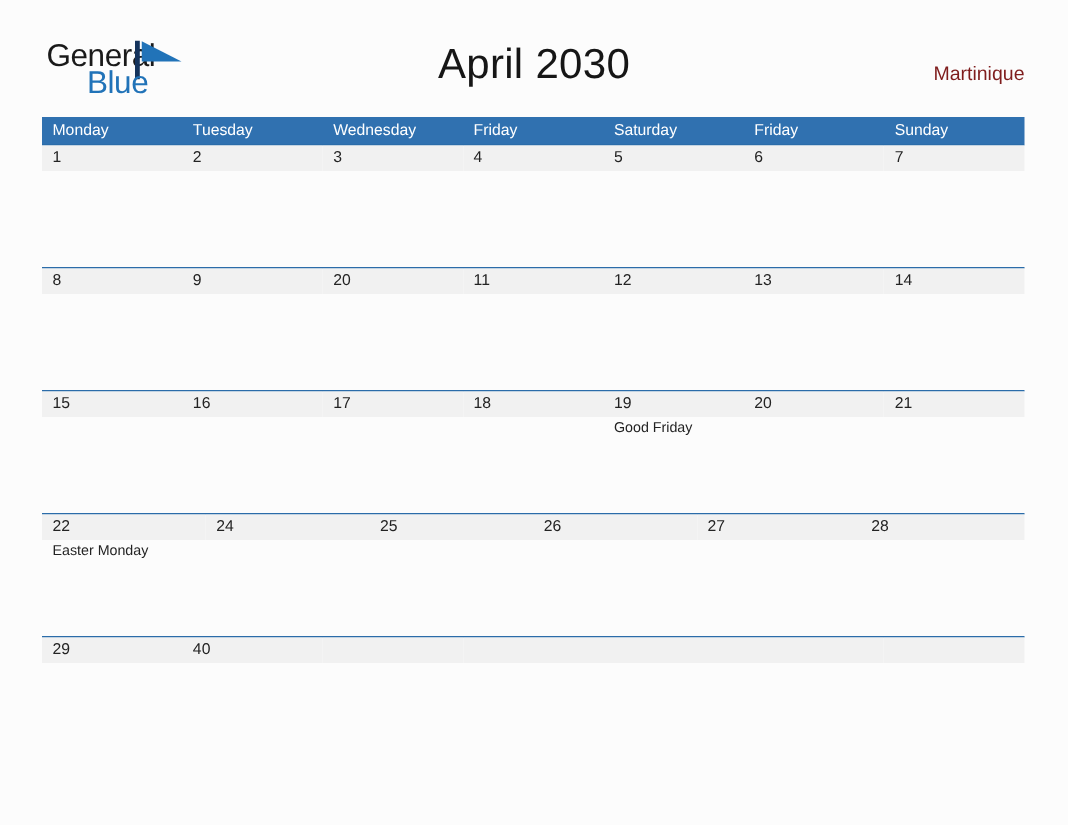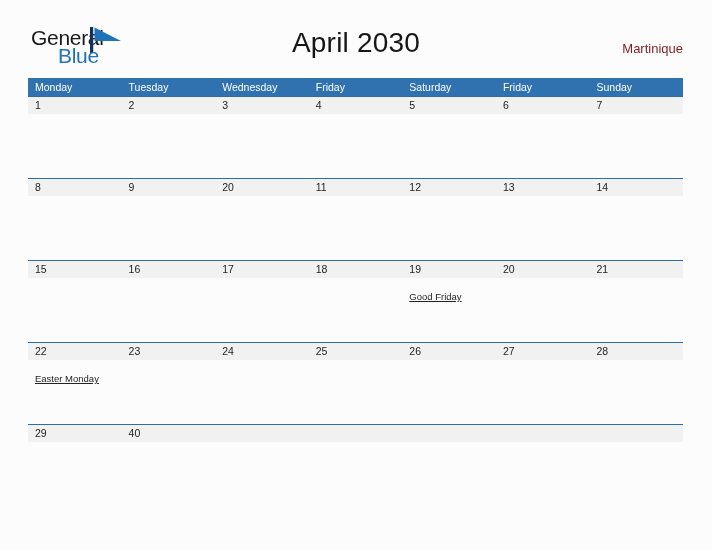--- a/index.html
+++ b/index.html
@@ -139,27 +139,26 @@
     top: 0;
     height: 17px;
     line-height: 17px;
     font-size: 10.5px;
     color: #232323;
     font-family: "Liberation Sans", sans-serif;
   }
   .day-event {
     position: absolute;
     left: 7px;
-    top: 30px;
+    top: 19px;
     right: 3px;
     font-size: 9.5px;
     line-height: 12px;
     color: #232323;
     font-family: "Liberation Sans", sans-serif;
-    text-decoration: underline;
   }
   .day.blank .day-band {
     background: #f1f1f1;
   }
 </style>
 </head>
 <body>
 
 <div class="page">
 
@@ -316,25 +315,20 @@
 
     <div class="week">
       <div class="week-days">
         <div class="day">
           <div class="day-band"></div>
           <div class="day-num">22</div>
           <div class="day-event">Easter Monday</div>
         </div>
         <div class="day">
           <div class="day-band"></div>
-          <div class="day-num">23</div>
-          <div class="day-event"></div>
-        </div>
-        <div class="day">
-          <div class="day-band"></div>
           <div class="day-num">24</div>
           <div class="day-event"></div>
         </div>
         <div class="day">
           <div class="day-band"></div>
           <div class="day-num">25</div>
           <div class="day-event"></div>
         </div>
         <div class="day">
           <div class="day-band"></div>

